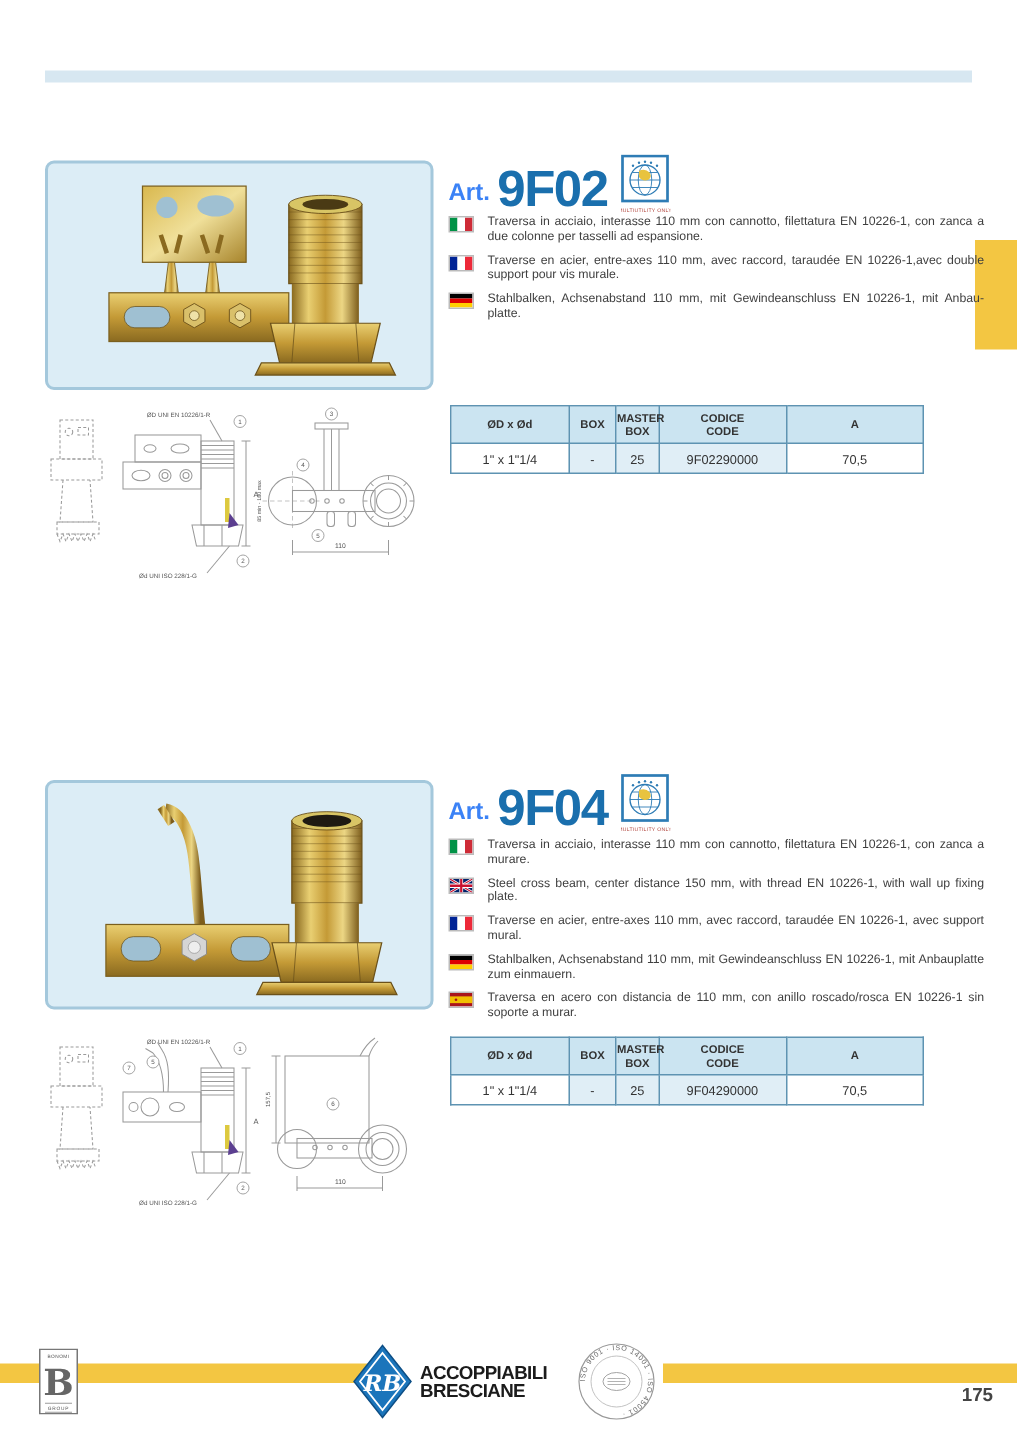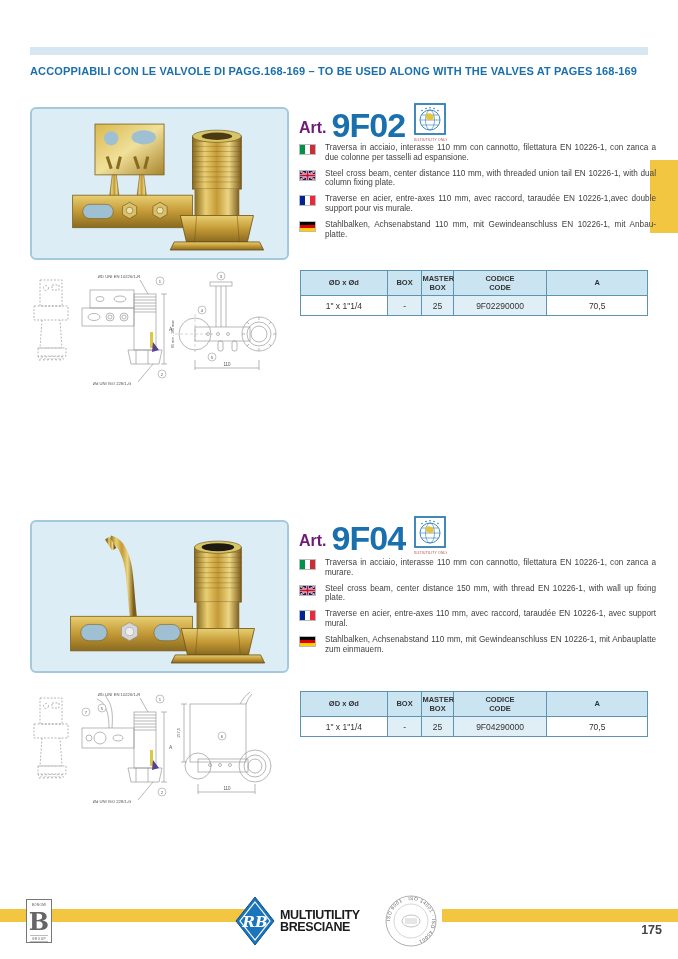--- a/index.html
+++ b/index.html
@@ -15,34 +15,34 @@
   .side-tab{position:absolute;right:0;top:160px;width:28px;height:73px;background:#F3C642;}
 
   
   .photo-box{position:absolute;left:30px;width:255px;height:149px;background:#DCEDF6;
              border:2px solid #A4C8DC;border-radius:6px;overflow:hidden;}
   .photo-box svg{width:100%;height:100%;display:block;}
   #photo1{top:107px;} #photo2{top:520px;}
 
   .art-row{position:absolute;left:299px;display:flex;align-items:flex-end;}
   #art1{top:103px;} #art2{top:516px;}
-  .art-prefix{font-size:16px;font-weight:700;color:#701a75;padding-bottom:4px;margin-right:5px;}
+  .art-prefix{font-size:16px;font-weight:700;color:#3b82f6;padding-bottom:4px;margin-right:5px;}
   .art-code{font-size:34px;font-weight:800;color:#1A6FAD;letter-spacing:-1px;line-height:0.95;}
   .cert-logo{margin-left:9px;margin-bottom:-8px;}
 
   .desc-list{position:absolute;left:299px;width:357px;}
   #desc1{top:143px;} #desc2{top:558px;}
   .desc-row{display:flex;margin-bottom:6px;}
   .flag{flex:0 0 17px;width:17px;height:11px;margin-right:9px;margin-top:1px;
         border:1px solid #bbb;box-sizing:border-box;}
   .flag svg{width:100%;height:100%;display:block;}
   .desc-text{margin:0;font-size:8.2px;line-height:9.8px;text-align:justify;color:#3f3f3f;}
 
   
-  .spec-table{position:absolute;left:300px;width:348px;border-collapse:collapse;
+  .spec-table{position:absolute;left:300px;width:316px;border-collapse:collapse;
               border:1.5px solid #4A7FA0;table-layout:fixed;}
   #table1{top:270px;} #table2{top:691px;}
   .spec-table th,.spec-table td{border:1px solid #5E93B2;text-align:center;vertical-align:middle;padding:0;}
   .spec-table th{background:#CBE4F1;font-size:7.5px;font-weight:700;height:24px;
                  white-space:pre-line;line-height:1.25;color:#333;}
   .spec-table td{background:#fff;font-size:8.5px;height:19px;color:#333;}
   .spec-table td.tint{background:#E0EEF6;}
 
   
   .drawing{position:absolute;left:12px;width:285px;height:122px;}
@@ -58,21 +58,20 @@
            letter-spacing:-0.4px;color:#1b1b1b;}
   .iso-stamp{position:absolute;left:384px;top:892px;width:54px;height:58px;z-index:2;}
   .page-num{position:absolute;right:16px;top:923px;font-size:12.5px;font-weight:600;color:#444;}
 </style>
 </head>
 <body>
 
 <div class="page">
 
   <div class="title-bar"></div>
-  <div class="subtitle">ACCOPPIABILI CON LE VALVOLE DI PAGG.168-169 – TO BE USED ALONG WITH THE VALVES AT PAGES 168-169</div>
   <div class="side-tab"></div>
 
   <div class="photo-box" id="photo1">
     <svg viewBox="0 0 251 145">
       <defs>
         <linearGradient id="brV" x1="0" y1="0" x2="1" y2="0">
           <stop offset="0" stop-color="#8a6a20"></stop>
             <stop offset=".25" stop-color="#e9cf72"></stop>
           <stop offset=".5" stop-color="#c49a36"></stop>
             <stop offset=".75" stop-color="#ecd684"></stop>
@@ -142,32 +141,20 @@
           <svg viewBox="0 0 3 2" preserveAspectRatio="none">
             <rect width="1" height="2" fill="#009246"></rect>
             <rect x="1" width="1" height="2" fill="#fff"></rect>
             <rect x="2" width="1" height="2" fill="#CE2B37"></rect>
           </svg>
         </span>
       <p class="desc-text">Traversa in acciaio, interasse 110 mm con cannotto, filettatura EN 10226-1, con zanca a due colonne per tasselli ad espansione.</p>
     </div>
     <div class="desc-row">
       <span class="flag">
-          <svg viewBox="0 0 60 30" preserveAspectRatio="none">
-            <rect width="60" height="30" fill="#012169"></rect>
-            <path d="M0,0 60,30 M60,0 0,30" stroke="#fff" stroke-width="6"></path>
-            <path d="M0,0 60,30 M60,0 0,30" stroke="#C8102E" stroke-width="2.5"></path>
-            <path d="M30,0 V30 M0,15 H60" stroke="#fff" stroke-width="10"></path>
-            <path d="M30,0 V30 M0,15 H60" stroke="#C8102E" stroke-width="6"></path>
-          </svg>
-        </span>
-      <p class="desc-text">Steel cross beam, center distance 110 mm, with threaded union tail EN 10226-1, with dual column fixing plate.</p>
-    </div>
-    <div class="desc-row">
-      <span class="flag">
           <svg viewBox="0 0 3 2" preserveAspectRatio="none">
             <rect width="1" height="2" fill="#002395"></rect>
             <rect x="1" width="1" height="2" fill="#fff"></rect>
             <rect x="2" width="1" height="2" fill="#ED2939"></rect>
           </svg>
         </span>
       <p class="desc-text">Traverse en acier, entre-axes 110 mm, avec raccord, taraudée EN 10226-1,avec double support pour vis murale.</p>
     </div>
     <div class="desc-row">
       <span class="flag">
@@ -363,20 +350,30 @@
     <div class="desc-row">
       <span class="flag">
           <svg viewBox="0 0 3 2" preserveAspectRatio="none">
             <rect width="3" height="0.667" fill="#000"></rect>
             <rect y="0.667" width="3" height="0.667" fill="#DD0000"></rect>
             <rect y="1.333" width="3" height="0.667" fill="#FFCE00"></rect>
           </svg>
         </span>
       <p class="desc-text">Stahlbalken, Achsenabstand 110 mm, mit Gewindeanschluss EN 10226-1, mit Anbauplatte zum einmauern.</p>
     </div>
+    <div class="desc-row">
+      <span class="flag">
+          <svg viewBox="0 0 3 2" preserveAspectRatio="none">
+            <rect width="3" height="2" fill="#AA151B"></rect>
+            <rect y="0.5" width="3" height="1" fill="#F1BF00"></rect>
+            <circle cx="0.8" cy="1" r="0.18" fill="#AA151B"></circle>
+          </svg>
+        </span>
+      <p class="desc-text">Traversa en acero con distancia de 110 mm, con anillo roscado/rosca EN 10226-1 sin soporte a murar.</p>
+    </div>
   </div>
 
   <table class="spec-table" id="table2">
     <colgroup>
         <col style="width:25%">
         <col style="width:10%">
         <col style="width:9%">
         <col style="width:27%">
         <col style="width:29%">
       </colgroup>
@@ -481,21 +478,21 @@
     </svg>
   </div>
 
   <div class="rb-logo">
     <svg width="42" height="50" viewBox="0 0 40 50">
       <polygon points="20,1 39,25 20,49 1,25" fill="#1B75BB" stroke="#0E4F86" stroke-width="1"></polygon>
       <polygon points="20,6 35,25 20,44 5,25" fill="none" stroke="#fff" stroke-width="1.2"></polygon>
       <text x="20" y="31" font-size="15" font-style="italic" font-weight="bold" fill="#fff" text-anchor="middle" font-family="DejaVu Serif, serif">RB</text>
     </svg>
     <div class="rb-text">
-      <div>MULTIUTILITY</div>
+      <div>ACCOPPIABILI</div>
       <div>BRESCIANE</div>
     </div>
   </div>
 
   <div class="iso-stamp">
     <svg viewBox="0 0 54 58">
       <circle cx="27" cy="29" r="25" fill="#fff" stroke="#999" stroke-width="0.8"></circle>
       <circle cx="27" cy="29" r="17" fill="none" stroke="#bbb" stroke-width="0.6"></circle>
       <defs>
         <path id="isoArc" d="M27,29 m-21,0 a21,21 0 1,1 42,0 a21,21 0 1,1 -42,0"></path>

